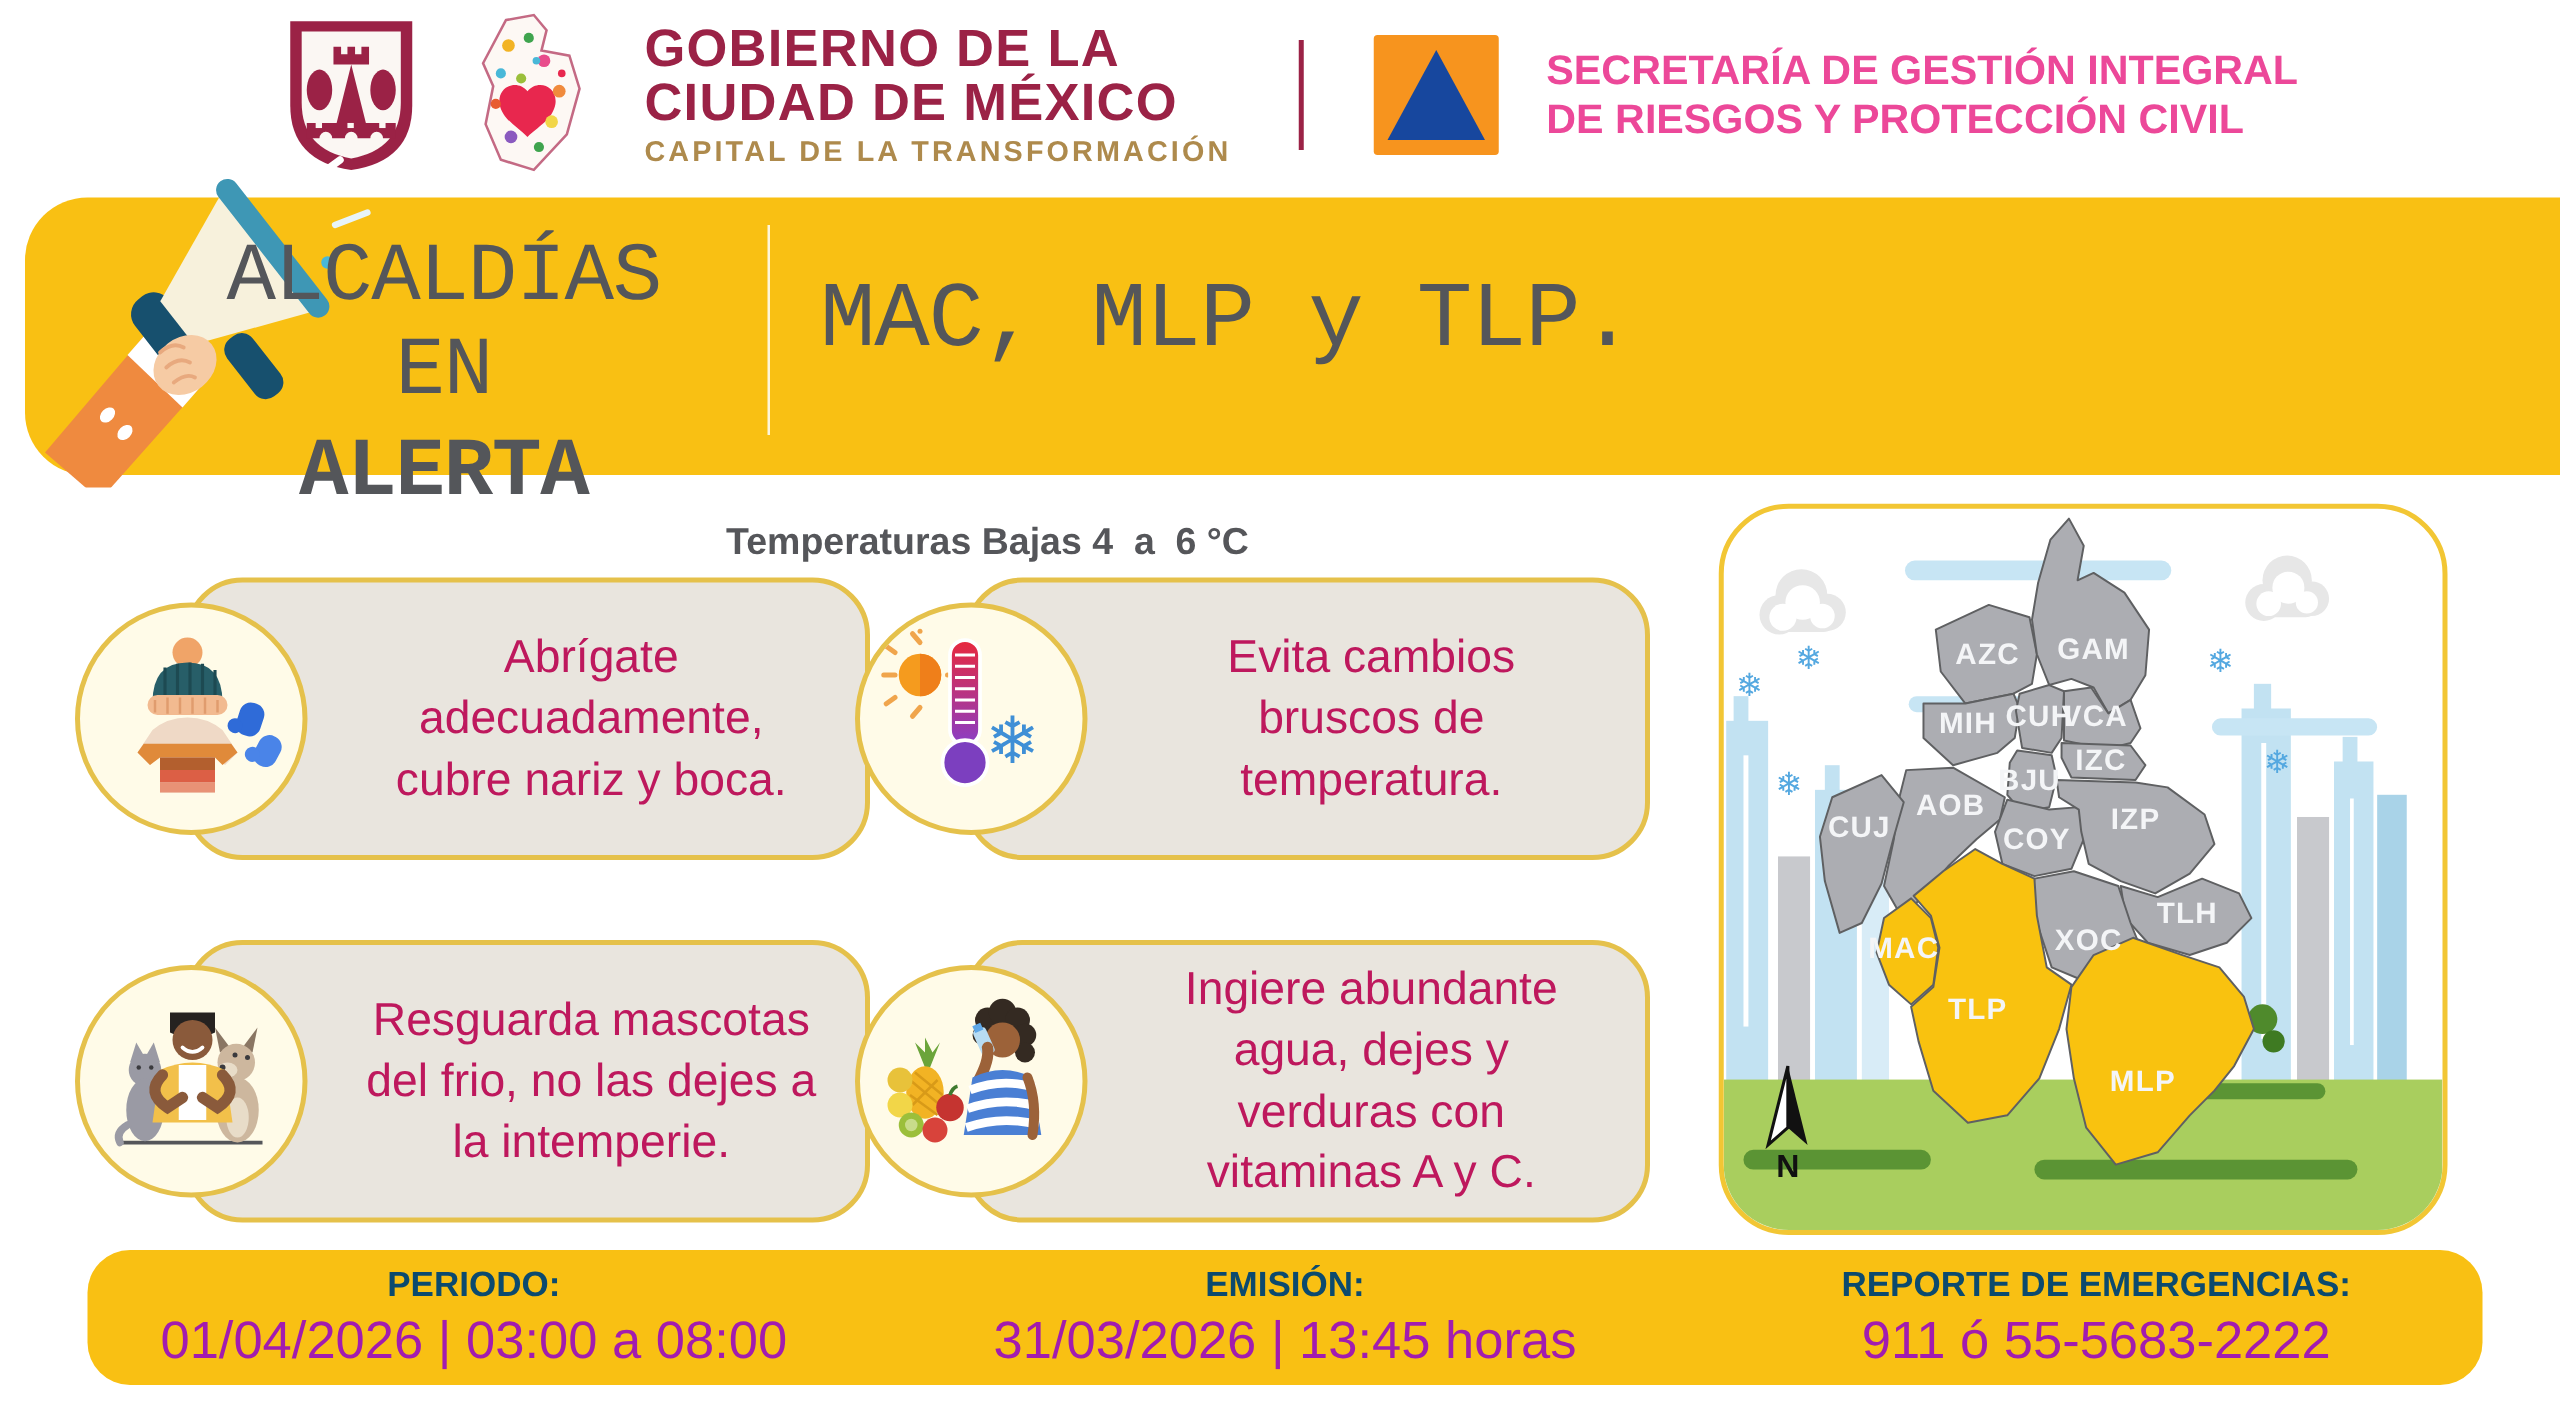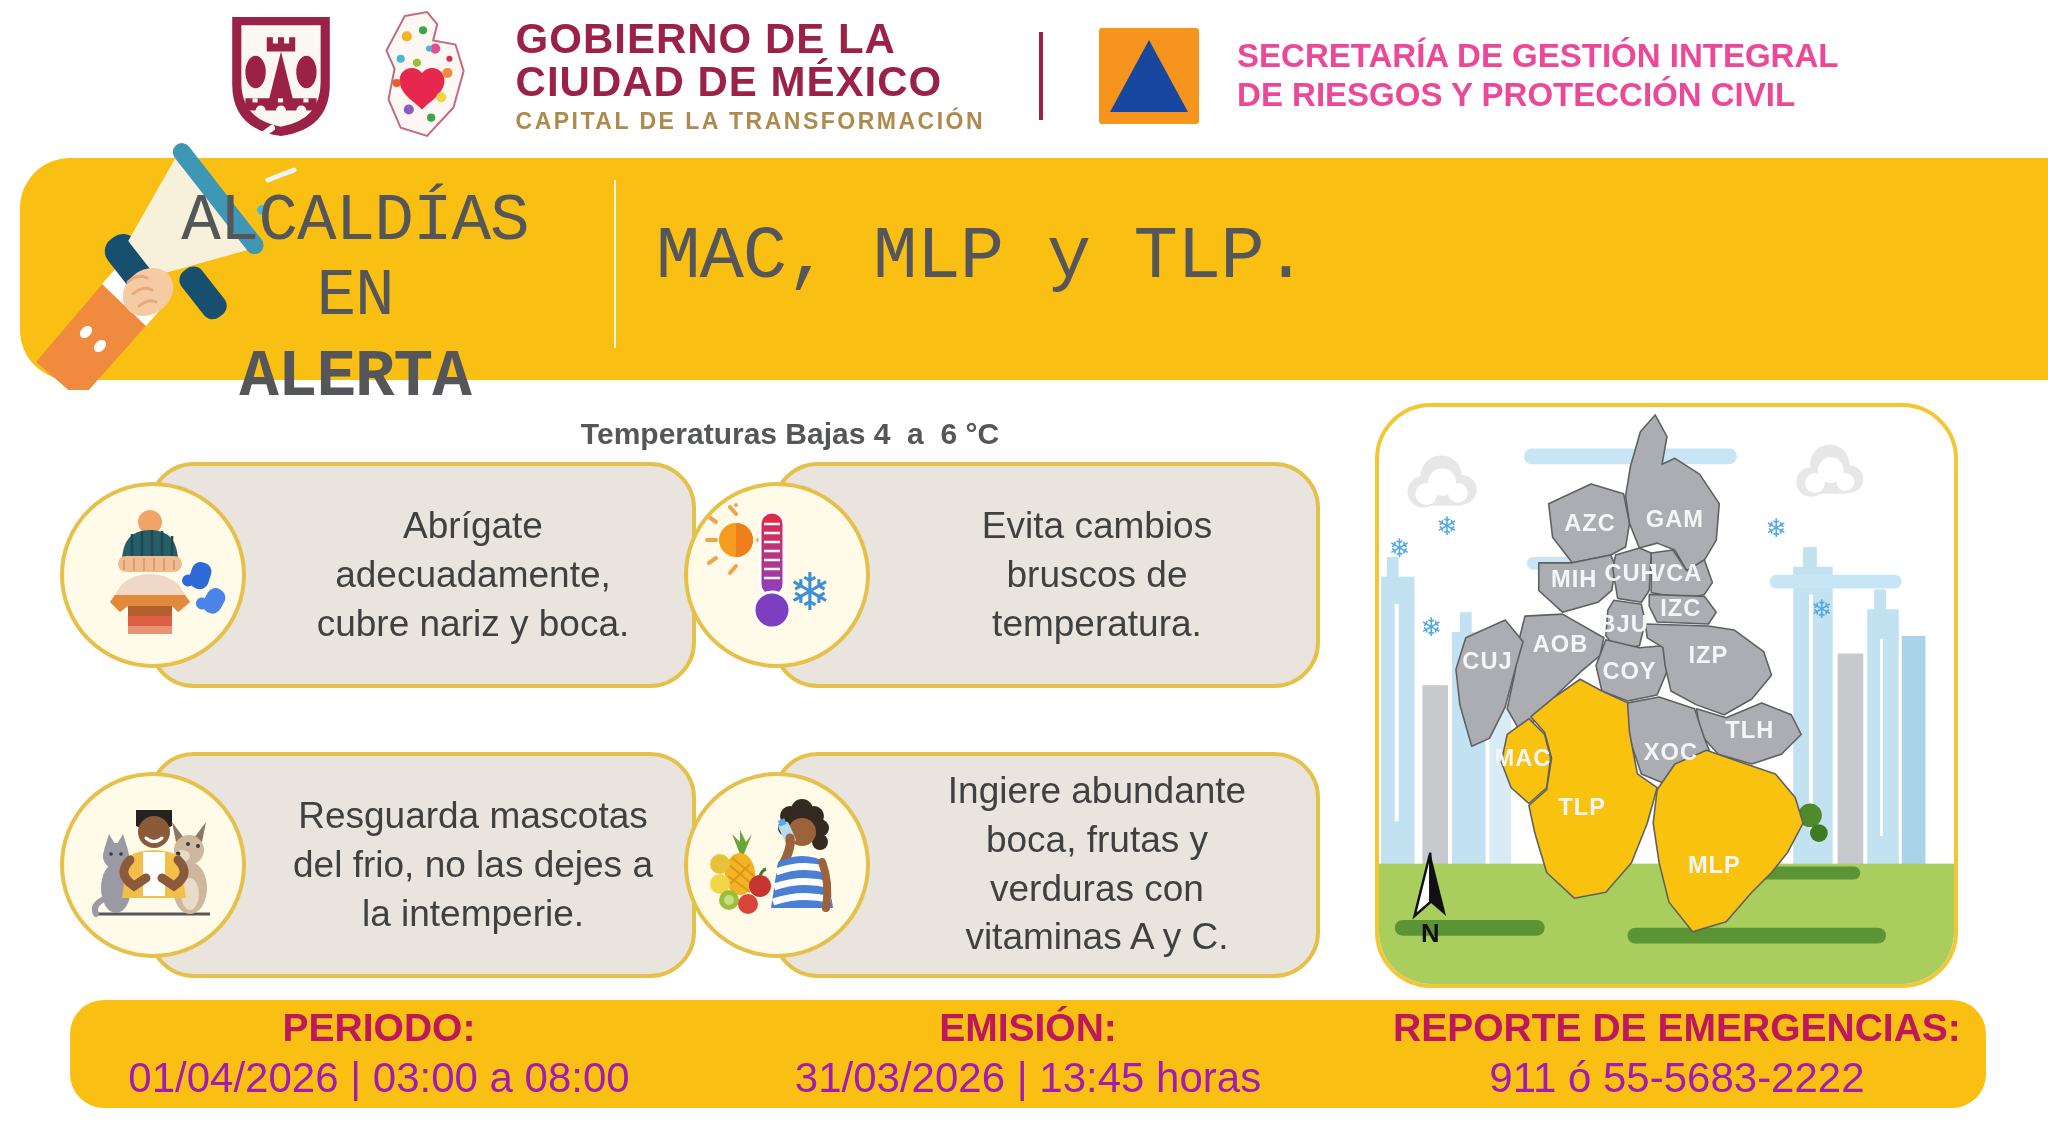--- a/index.html
+++ b/index.html
@@ -35,41 +35,41 @@
     border:4px solid #E5C14B;border-radius:46px;box-sizing:border-box;}
   .card-1{left:148px;top:462px;}
   .card-2{left:772px;top:462px;}
   .card-3{left:148px;top:752px;}
   .card-4{left:772px;top:752px;}
   .icon-circle{position:absolute;left:-92px;top:50%;transform:translateY(-50%);
     width:186px;height:186px;border-radius:50%;background:#FFFBE8;border:4px solid #E5C14B;
     box-sizing:border-box;display:flex;align-items:center;justify-content:center;overflow:hidden;}
   .icon-circle svg{width:150px;height:150px;}
   .card p{position:absolute;left:110px;right:8px;top:50%;transform:translateY(-50%);
-    margin:0;text-align:center;font-size:37px;line-height:1.32;color:#404040;}
+    margin:0;text-align:center;font-size:37px;line-height:1.32;color:#be185d;}
   .card-1 p{padding:0 38px;}
   .card-2 p{padding:0 70px;}
   .card-3 p{padding:0 14px;}
   .card-4 p{padding:0 50px;}
   
   .map-panel{position:absolute;left:1375px;top:403px;width:583px;height:585px;
     border:4px solid #F2C634;border-radius:56px;box-sizing:border-box;background:#fff;overflow:hidden;}
   .map-panel svg{width:100%;height:100%;display:block;}
   .bor{stroke:#5F6062;stroke-width:1.6;stroke-linejoin:round;}
   .bor-gray{fill:#ACADB2;}
   .bor-yellow{fill:#F9C20F;}
   .bor-label{fill:#F4F5F7;font-size:24px;font-weight:700;text-anchor:middle;letter-spacing:1px;
     font-family:"Liberation Sans",sans-serif;}
   .flake{fill:#54A8E0;font-size:26px;font-family:"DejaVu Sans",sans-serif;}
   
   .footer-bar{position:absolute;left:70px;top:1000px;width:1916px;height:108px;
     background:#F9C013;border-radius:34px;display:grid;grid-template-columns:1fr 1.1fr 1fr;
     align-items:center;}
   .fcol{text-align:center;}
-  .flabel{font-size:39px;font-weight:800;color:#be185d;}
+  .flabel{font-size:28px;font-weight:800;color:#0c4a6e;}
   .fvalue{font-size:42px;font-weight:400;color:#a21caf;margin-top:4px;}
 </style>
 </head>
 <body>
 
 <div class="poster">
 
   <header class="topbar">
     <svg class="shield-logo" viewBox="0 0 100 120">
       <path d="M2,2 H98 V68 Q98,112 50,119 Q2,112 2,68 Z" fill="#9B2246"></path>
@@ -269,21 +269,21 @@
         <path d="M80,76 q10,-18 8,-28" stroke="#9C6239" stroke-width="9" fill="none" stroke-linecap="round"></path>
         <path d="M76,72 q24,-12 48,0 l7,46 h-62 Z" fill="#4A7FD4"></path>
         <g stroke="#FFF" stroke-width="7" fill="none">
           <path d="M74,82 q26,-10 52,-2"></path>
           <path d="M72,97 q28,-10 56,-2"></path>
           <path d="M71,112 q29,-10 58,-2"></path>
         </g>
         <path d="M120,72 q8,20 4,46" stroke="#9C6239" stroke-width="8" fill="none" stroke-linecap="round"></path>
       </svg>
     </div>
-    <p>Ingiere abundante boca, frutas y verduras con vitaminas A y C.</p>
+    <p>Ingiere abundante agua, dejes y verduras con vitaminas A y C.</p>
   </div>
 
   <aside class="map-panel">
     <svg viewBox="0 0 583 585">
 
       <g>
         <rect x="8" y="152" width="12" height="24" fill="#C2E2F2"></rect>
         <rect x="2" y="172" width="34" height="300" fill="#C2E2F2"></rect>
         <rect x="44" y="282" width="26" height="190" fill="#C8C9CD"></rect>
         <rect x="82" y="208" width="12" height="24" fill="#C2E2F2"></rect>

